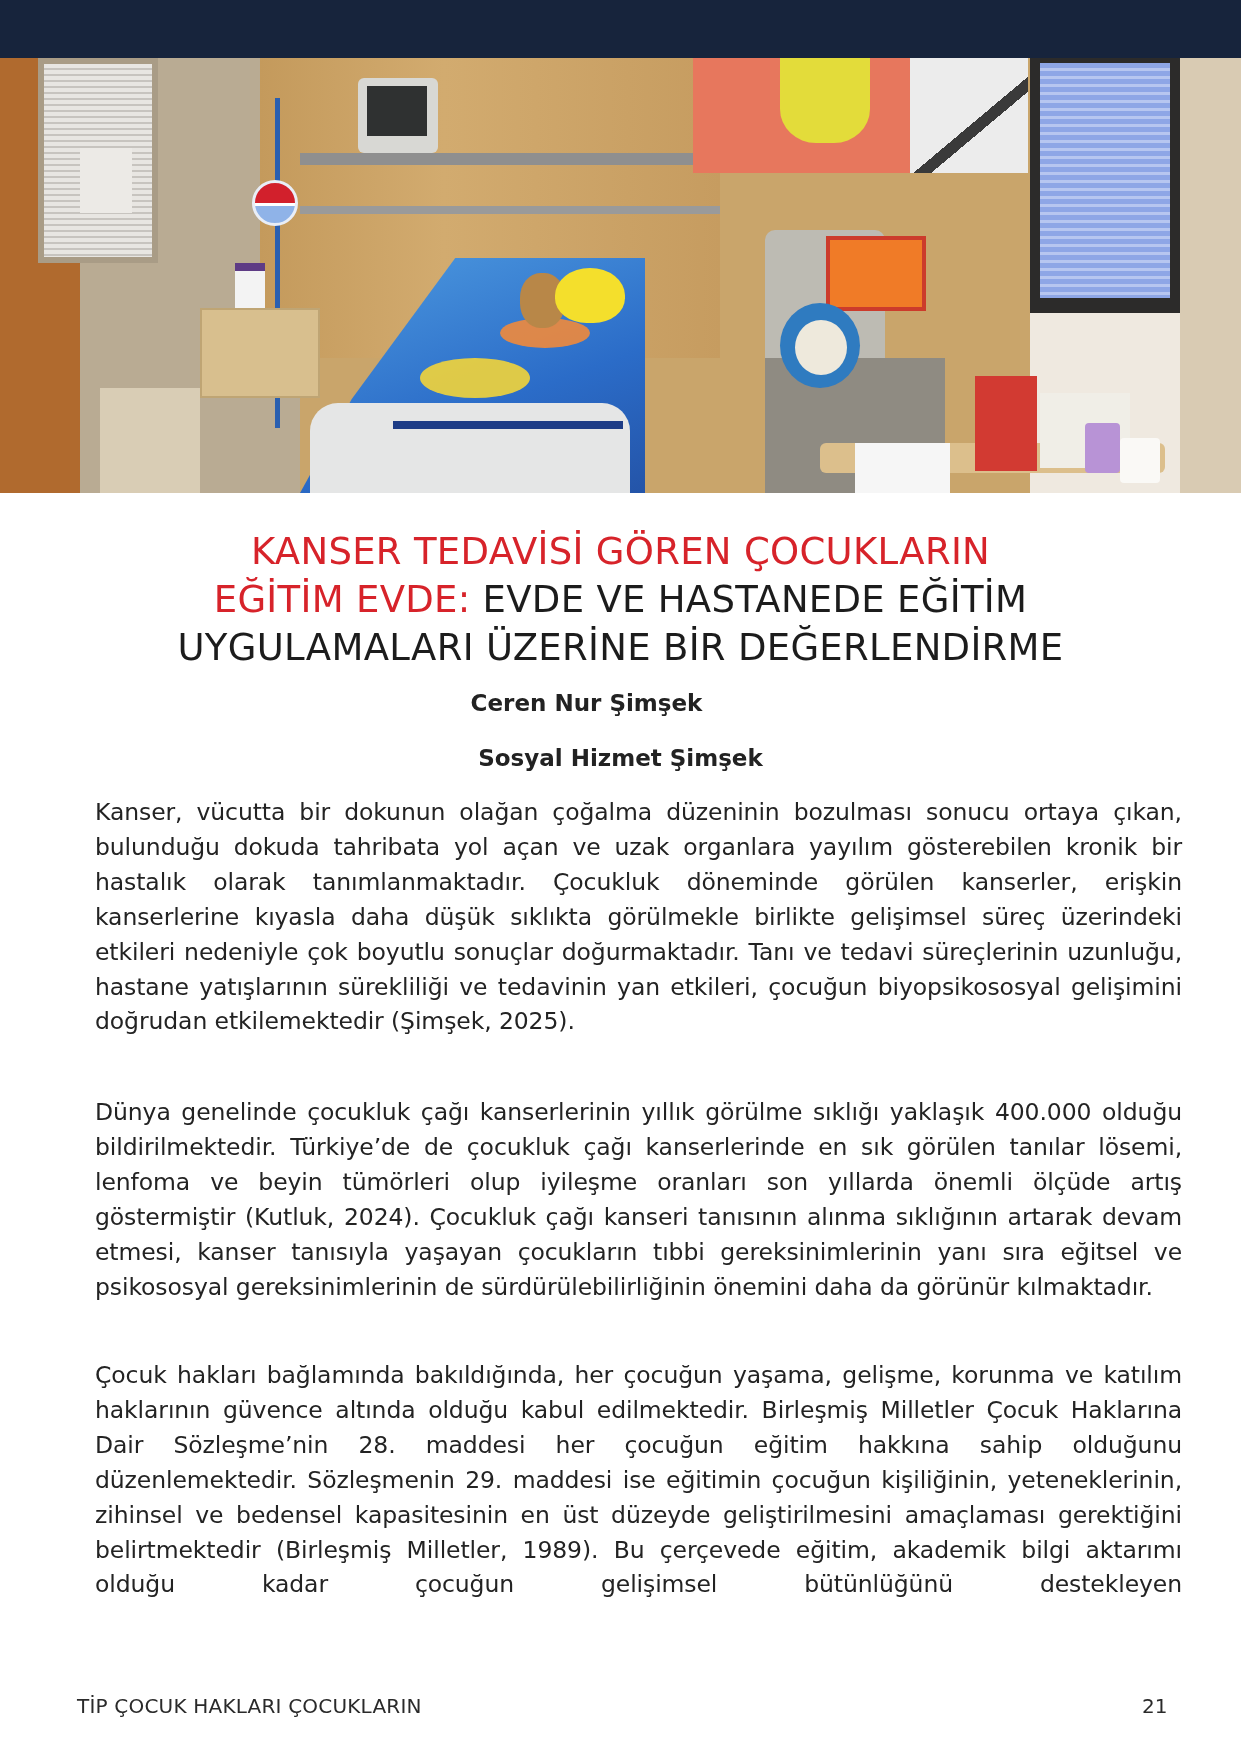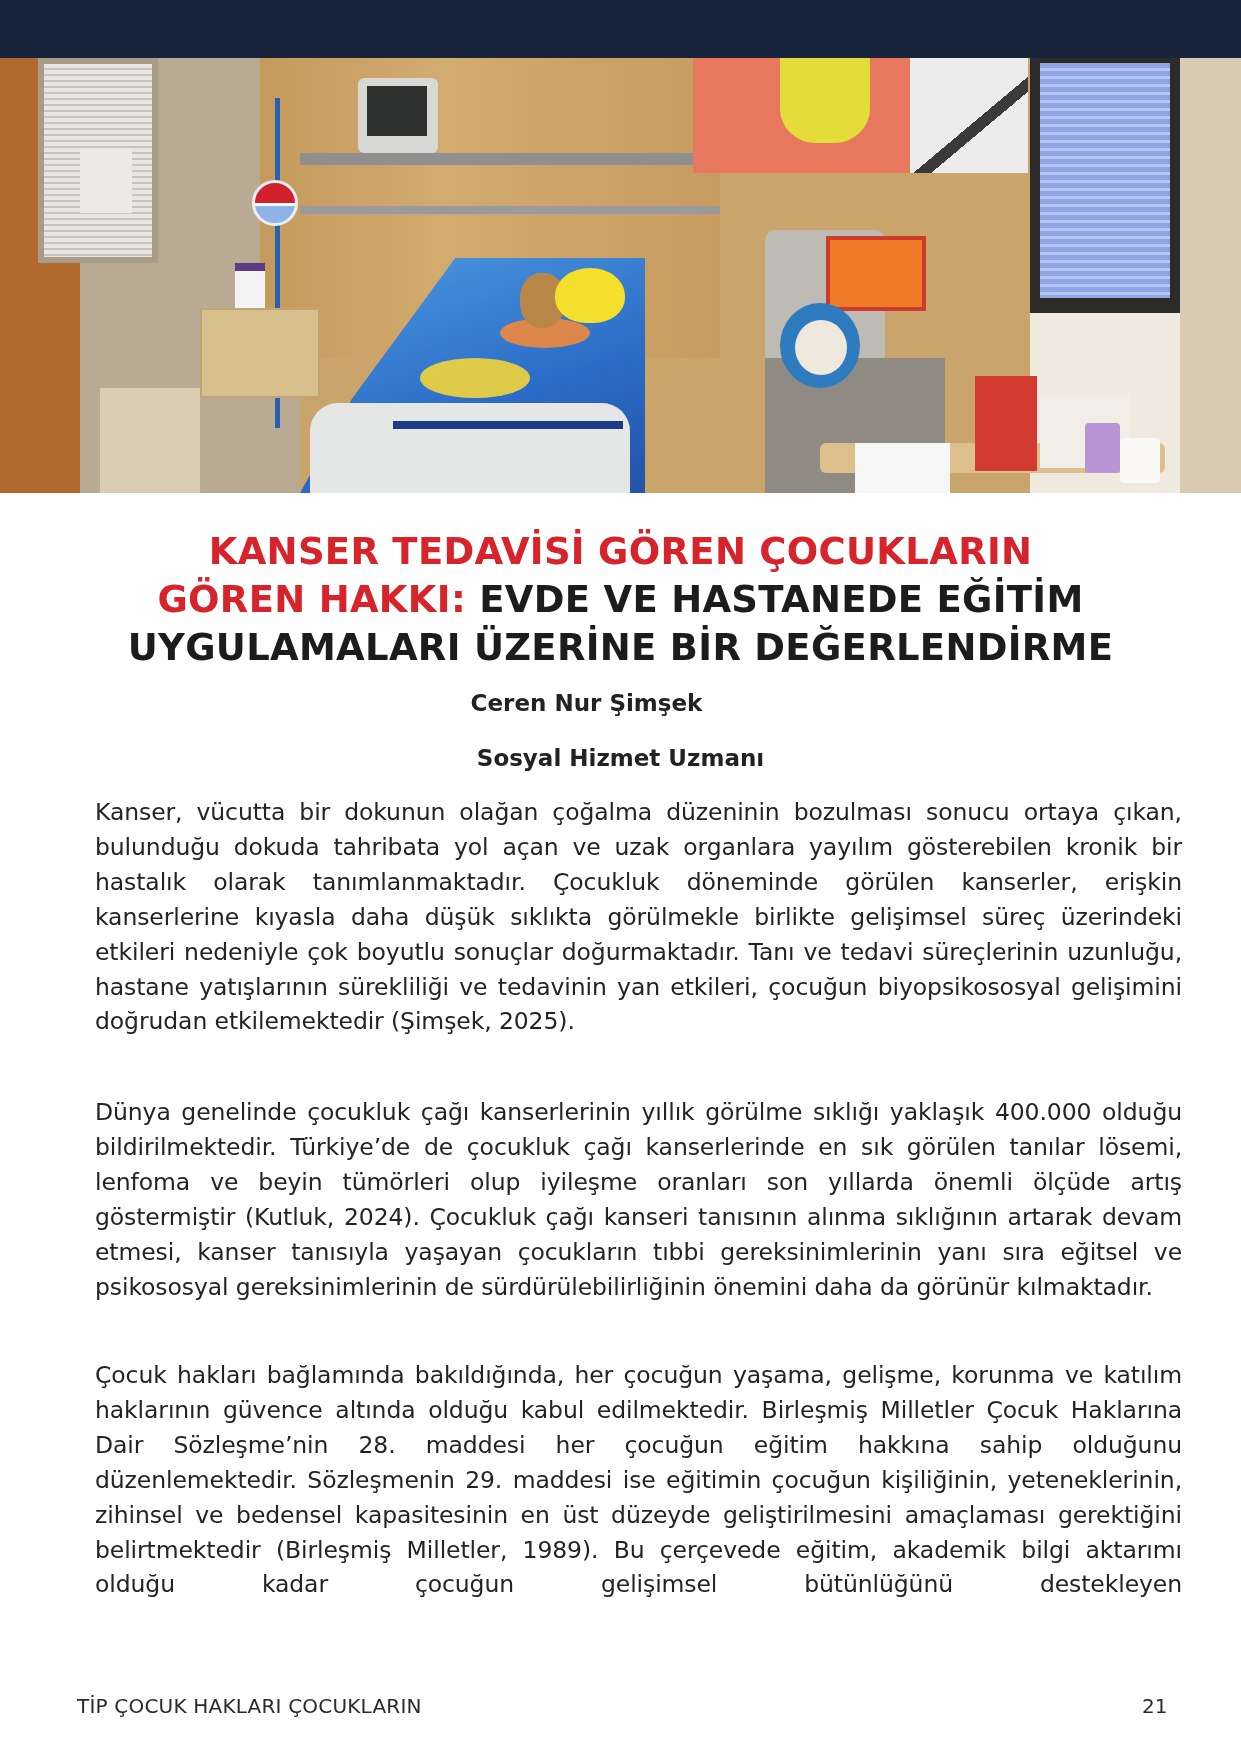--- a/index.html
+++ b/index.html
@@ -45,21 +45,21 @@
   .towel { left: 826px; top: 178px; width: 100px; height: 75px; background: #f07b27; border: 4px solid #cc3b2b; }
   .snorlax { left: 780px; top: 245px; width: 80px; height: 85px; background: #2f7bc0; border-radius: 50%; }
   .snorlax-belly { left: 795px; top: 262px; width: 52px; height: 55px; background: #eee9dc; border-radius: 50%; }
   .table { left: 820px; top: 385px; width: 345px; height: 30px; background: #dcbf8c; border-radius: 6px; }
   .shirt { left: 855px; top: 385px; width: 95px; height: 50px; background: #f6f6f6; }
   .toy-box { left: 975px; top: 318px; width: 62px; height: 95px; background: #d23a32; }
   .puzzle-box { left: 1040px; top: 335px; width: 90px; height: 75px; background: #f0eee7; }
   .cup { left: 1085px; top: 365px; width: 35px; height: 50px; background: #b893d6; border-radius: 4px; }
   .mug { left: 1120px; top: 380px; width: 40px; height: 45px; background: #faf9f6; border-radius: 4px; }
 
-  .title { position: absolute; left: 0; top: 528px; width: 1241px; text-align: center; font-family: "DejaVu Sans", sans-serif; font-weight: bold; font-size: 37px; line-height: 48px; letter-spacing: 0.3px; color: #1c1c1c; }
+  .title { position: absolute; left: 0; top: 528px; width: 1241px; text-align: center; font-family: "DejaVu Sans", sans-serif; font-weight: normal; font-size: 37px; line-height: 48px; letter-spacing: 0.3px; color: #1c1c1c; }
   .title .red { color: #d7232a; }
   .author { position: absolute; left: 0; top: 690px; width: 1173px; text-align: center; font-family: "DejaVu Sans", sans-serif; font-weight: bold; font-size: 23px; color: #222; }
   .role { position: absolute; left: 0; top: 745px; width: 1241px; text-align: center; font-family: "DejaVu Sans", sans-serif; font-weight: bold; font-size: 23px; color: #222; }
 
   .body-text { position: absolute; left: 95px; width: 1087px; font-family: "DejaVu Sans", sans-serif; font-size: 23.5px; line-height: 34.9px; color: #232323; text-align: justify; text-align-last: left; letter-spacing: -0.1px; word-spacing: 0px; }
   .p1 { top: 795px; }
   .p2 { top: 1095px; }
   .p3 { top: 1358px; text-align-last: justify; }
 
   .footer-left { position: absolute; left: 77px; top: 1694px; font-family: "DejaVu Sans", sans-serif; font-size: 20px; color: #2a2a2a; letter-spacing: 0.2px; }
@@ -108,25 +108,25 @@
   <div class="table"></div>
   <div class="shirt"></div>
   <div class="toy-box"></div>
   <div class="puzzle-box"></div>
   <div class="cup"></div>
   <div class="mug"></div>
 </div>
 
 <h1 class="title">
   <span class="red">KANSER TEDAVİSİ GÖREN ÇOCUKLARIN</span><br>
-  <span class="red">GÖREN HAKKI:</span><span> EVDE VE HASTANEDE EĞİTİM</span><br>
+  <span class="red">EĞİTİM EVDE:</span><span> EVDE VE HASTANEDE EĞİTİM</span><br>
   <span>UYGULAMALARI ÜZERİNE BİR DEĞERLENDİRME</span>
 </h1>
 
 <div class="author">Ceren Nur Şimşek</div>
-<div class="role">Sosyal Hizmet Uzmanı</div>
+<div class="role">Sosyal Hizmet Şimşek</div>
 
 <p class="body-text p1">Kanser, vücutta bir dokunun olağan çoğalma düzeninin bozulması sonucu ortaya çıkan, bulunduğu dokuda tahribata yol açan ve uzak organlara yayılım gösterebilen kronik bir hastalık olarak tanımlanmaktadır. Çocukluk döneminde görülen kanserler, erişkin kanserlerine kıyasla daha düşük sıklıkta görülmekle birlikte gelişimsel süreç üzerindeki etkileri nedeniyle çok boyutlu sonuçlar doğurmaktadır. Tanı ve tedavi süreçlerinin uzunluğu, hastane yatışlarının sürekliliği ve tedavinin yan etkileri, çocuğun biyopsikososyal gelişimini doğrudan etkilemektedir (Şimşek, 2025).</p>
 <p class="body-text p2">Dünya genelinde çocukluk çağı kanserlerinin yıllık görülme sıklığı yaklaşık 400.000 olduğu bildirilmektedir. Türkiye’de de çocukluk çağı kanserlerinde en sık görülen tanılar lösemi, lenfoma ve beyin tümörleri olup iyileşme oranları son yıllarda önemli ölçüde artış göstermiştir (Kutluk, 2024). Çocukluk çağı kanseri tanısının alınma sıklığının artarak devam etmesi, kanser tanısıyla yaşayan çocukların tıbbi gereksinimlerinin yanı sıra eğitsel ve psikososyal gereksinimlerinin de sürdürülebilirliğinin önemini daha da görünür kılmaktadır.</p>
 <p class="body-text p3">Çocuk hakları bağlamında bakıldığında, her çocuğun yaşama, gelişme, korunma ve katılım haklarının güvence altında olduğu kabul edilmektedir. Birleşmiş Milletler Çocuk Haklarına Dair Sözleşme’nin 28. maddesi her çocuğun eğitim hakkına sahip olduğunu düzenlemektedir. Sözleşmenin 29. maddesi ise eğitimin çocuğun kişiliğinin, yeteneklerinin, zihinsel ve bedensel kapasitesinin en üst düzeyde geliştirilmesini amaçlaması gerektiğini belirtmektedir (Birleşmiş Milletler, 1989). Bu çerçevede eğitim, akademik bilgi aktarımı olduğu kadar çocuğun gelişimsel bütünlüğünü destekleyen</p>
 
 <div class="footer-left">TİP ÇOCUK HAKLARI ÇOCUKLARIN</div>
 <div class="footer-page">21</div>
 
 </body></html>

